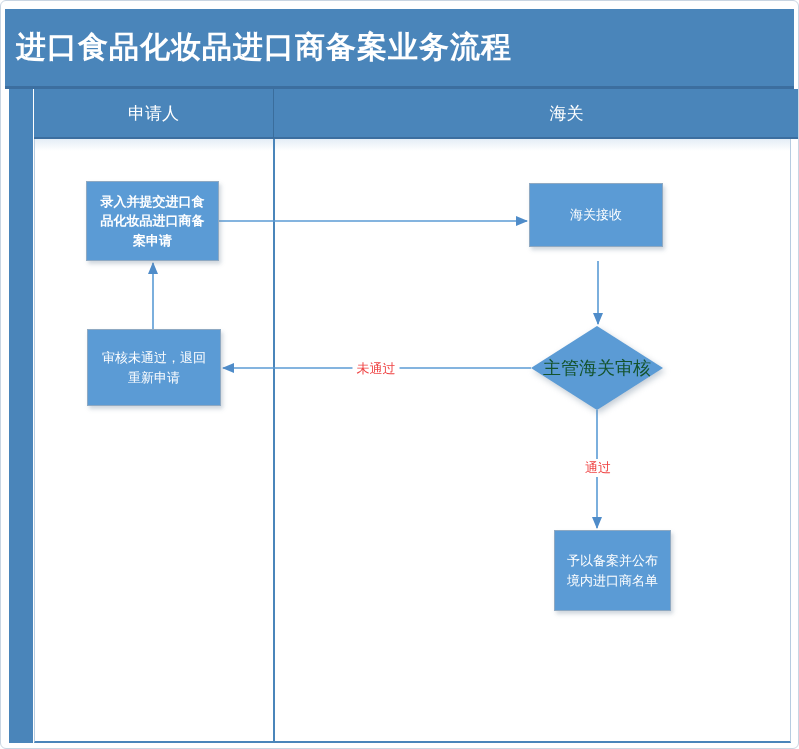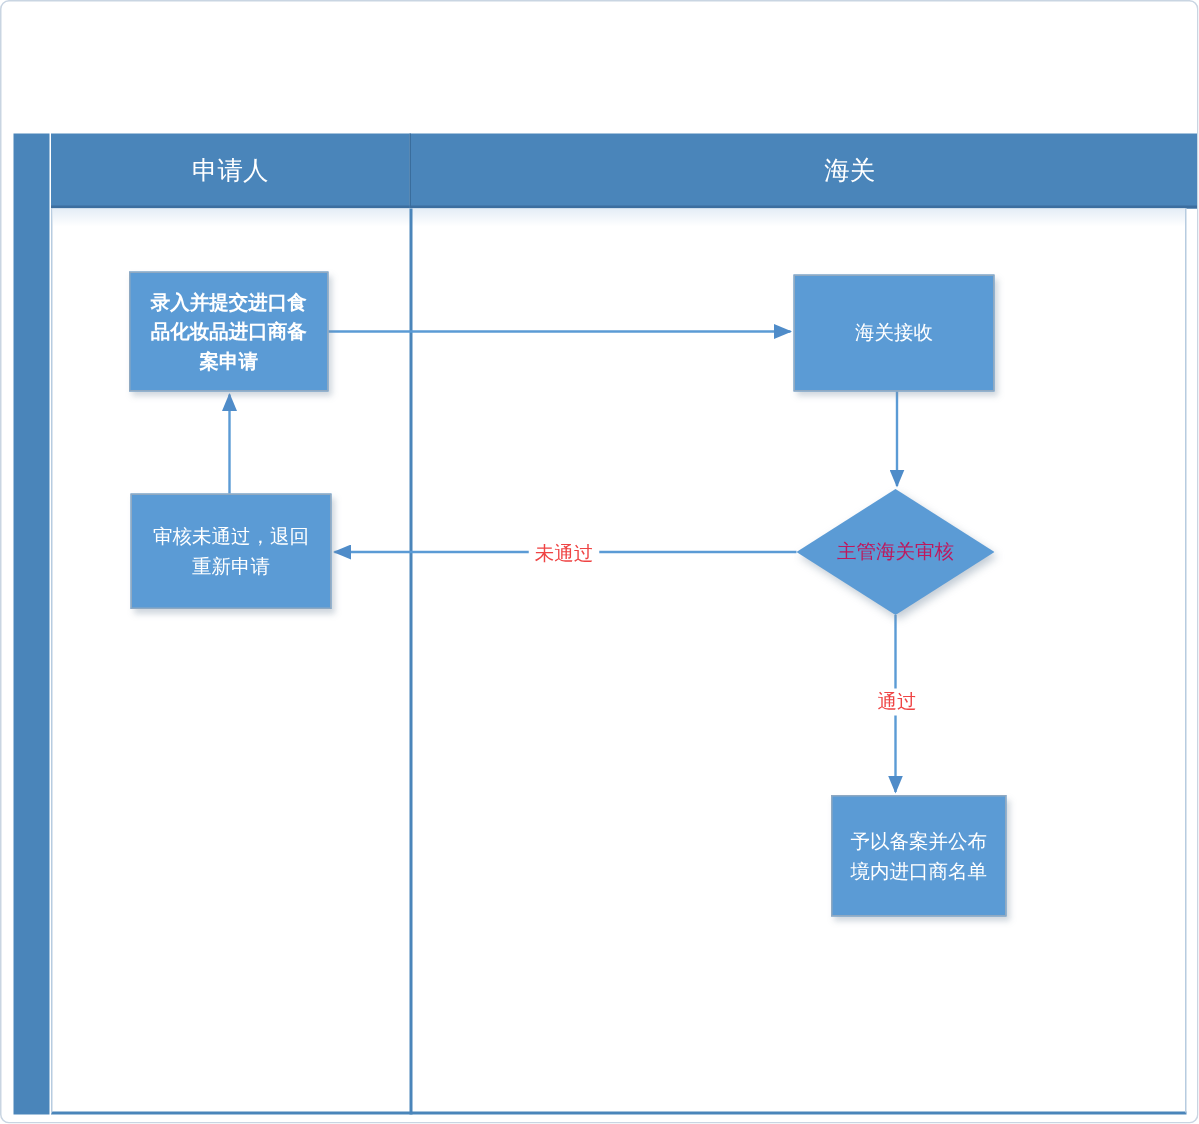--- a/index.html
+++ b/index.html
@@ -101,21 +101,21 @@
     font-size: 13px;
     line-height: 1.5;
     display: flex;
     align-items: center;
     justify-content: center;
     text-align: center;
     box-sizing: border-box;
   }
   #node-submit  { left: 85px;  top: 180px; width: 133px; height: 80px; padding: 0 11px; font-weight: bold; }
   #node-reject  { left: 86px;  top: 328px; width: 134px; height: 77px; padding: 0 8px; }
-  #node-receive { left: 528px; top: 182px; width: 134px; height: 78px; }
+  #node-receive { left: 528px; top: 182px; width: 134px; height: 64px; }
   #node-record  { left: 553px; top: 529px; width: 117px; height: 81px; padding: 0 9px; }
 
   #node-review {
     position: absolute;
     left: 530px;
     top: 325px;
     width: 132px;
     height: 84px;
     filter: drop-shadow(2px 3px 3px rgba(120, 140, 160, 0.45));
   }
@@ -124,42 +124,45 @@
     left: 0; top: 0; right: 0; bottom: 0;
     background: #5b9bd5;
     clip-path: polygon(50% 0, 100% 50%, 50% 100%, 0 50%);
   }
   #node-review .diamond-label {
     position: absolute;
     left: 0; top: 0; right: 0; bottom: 0;
     display: flex;
     align-items: center;
     justify-content: center;
-    color: #be185d;
-    font-size: 13px;
+    color: #14532d;
+    font-size: 18px;
     white-space: nowrap;
     text-align: center;
   }
   .edge-label {
     position: absolute;
     transform: translate(-50%, -50%);
     background: #ffffff;
     color: #ef4444;
     font-size: 13px;
     padding: 0 4px;
     white-space: nowrap;
   }
   #edge-label-fail { left: 375px; top: 368px; }
   #edge-label-pass { left: 597px; top: 467px; }
 </style>
 </head>
 <body>
 
 <div id="canvas">
 
+  <div id="title-bar" class="band">
+    <span>进口食品化妆品进口商备案业务流程</span>
+  </div>
 
   <div id="side-strip" class="band"></div>
 
   <div id="lane-header-applicant" class="band lane-header">
     <span>申请人</span>
   </div>
   <div id="lane-header-customs" class="band lane-header">
     <span>海关</span>
   </div>
 

